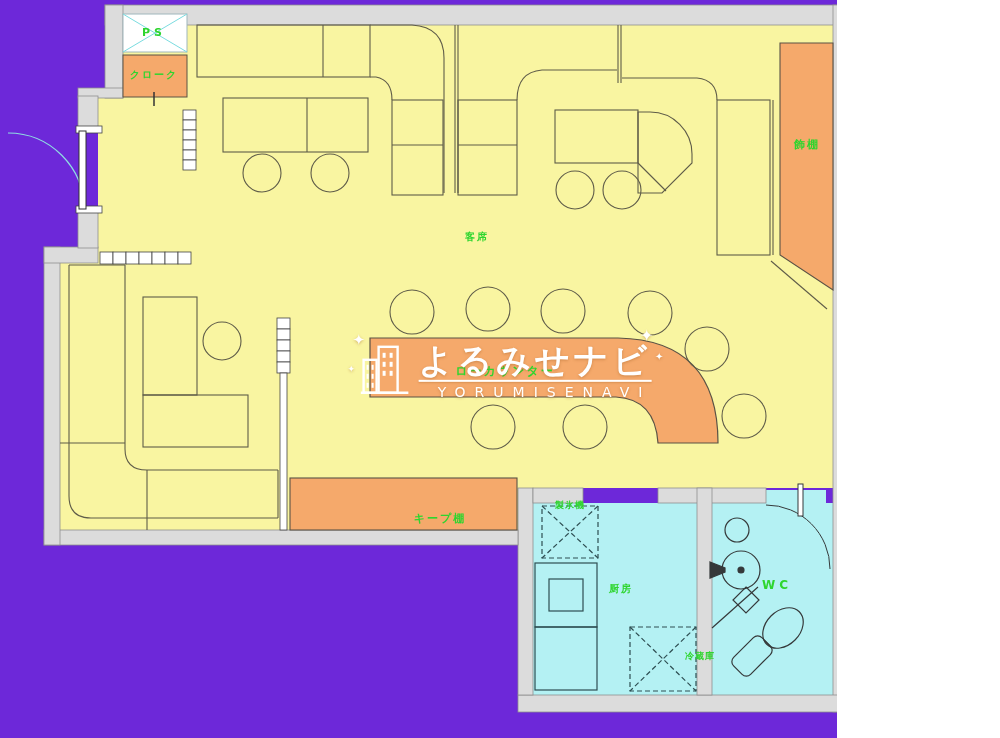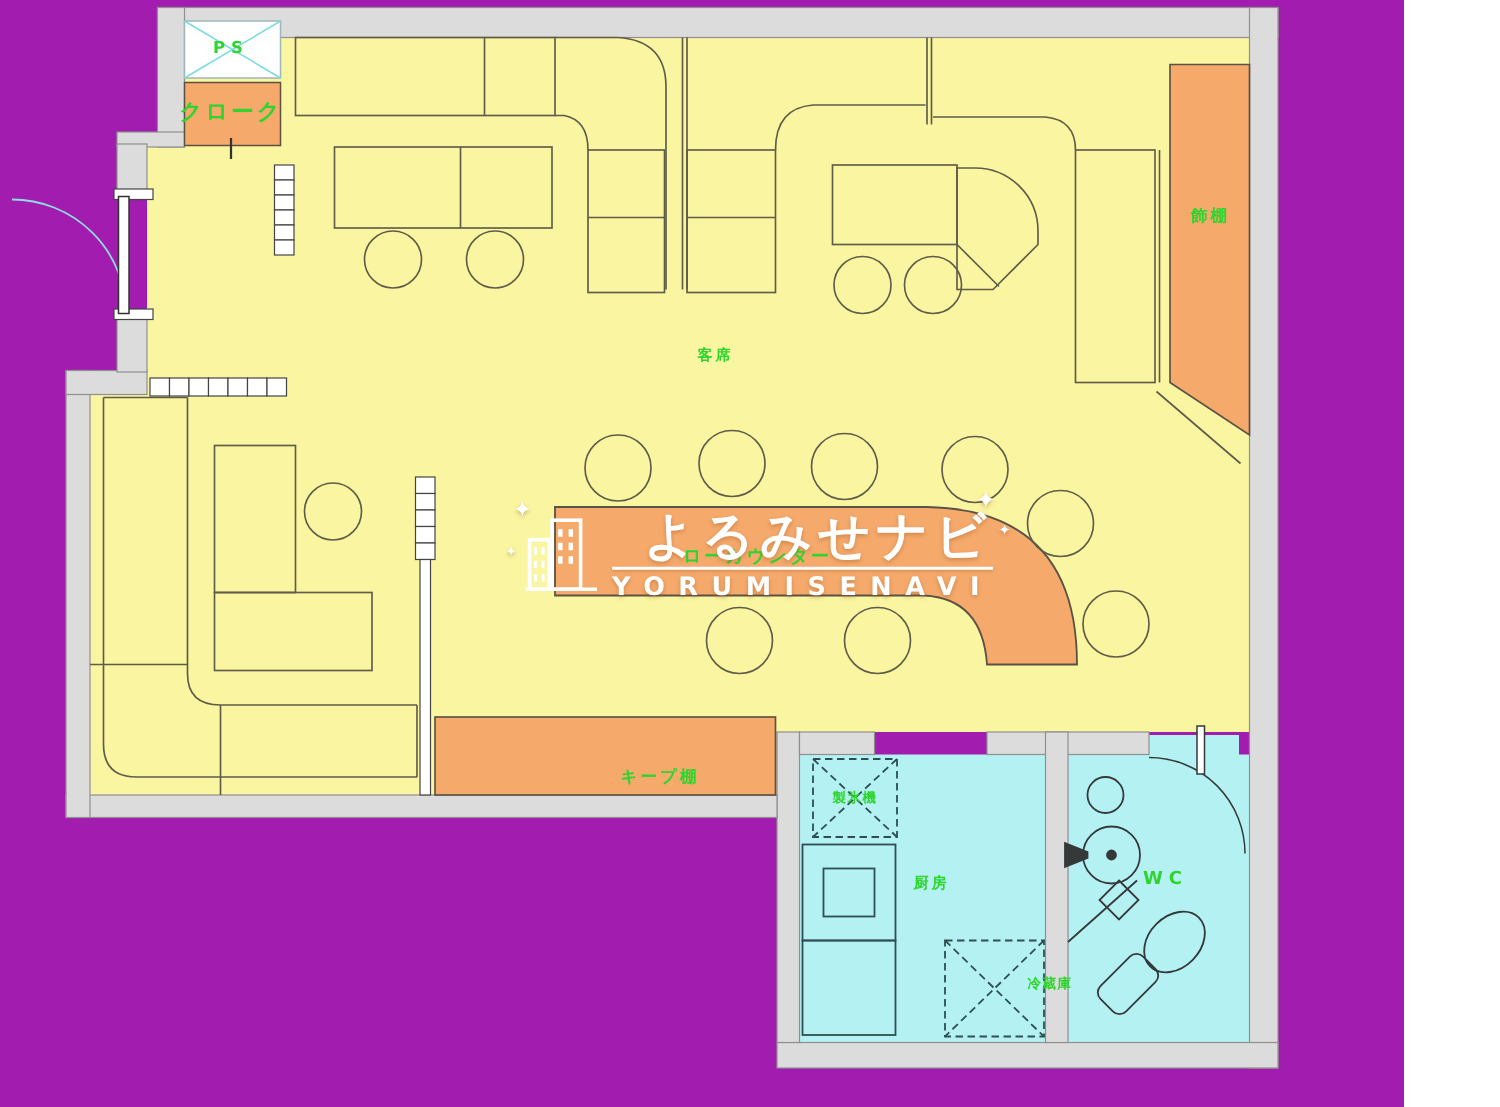--- a/index.html
+++ b/index.html
@@ -1,32 +1,32 @@
 <!DOCTYPE html>
 <html lang="ja"><head>
 <meta charset="utf-8">
 <style>
   html,body{margin:0;padding:0;background:#ffffff;}
-  .stage{position:relative;width:936px;height:738px;background:#a21caf;overflow:hidden;
+  .stage{position:relative;width:837px;height:738px;background:#6d28d9;overflow:hidden;
          font-family:"DejaVu Sans",sans-serif;}
   .plan-svg{position:absolute;left:0;top:0;}
   .labels{position:absolute;inset:0;}
   .lbl{position:absolute;transform:translate(-50%,-50%);color:#2ed52e;font-weight:700;
        font-size:11px;letter-spacing:2px;white-space:nowrap;}
   .lbl.small{font-size:9px;letter-spacing:1px;}
   .lbl.wc{font-size:12px;letter-spacing:4px;}
   
   .watermark{position:absolute;left:506px;top:371px;transform:translate(-50%,-50%);
              display:flex;align-items:center;gap:10px;color:#fff;
              text-shadow:0 1px 3px rgba(160,95,35,.45);}
   .wm-icon{position:relative;width:48px;height:56px;flex:0 0 auto;}
   .wm-text{display:flex;flex-direction:column;align-items:flex-end;}
   .wm-kana{font-size:34px;font-weight:700;letter-spacing:4px;line-height:1.1;white-space:nowrap;}
   .wm-rule{width:100%;border-top:2px solid #fff;margin:1px 0 2px 0;box-shadow:0 1px 2px rgba(160,95,35,.4);}
-  .wm-roman{font-size:17px;font-weight:700;letter-spacing:9px;white-space:nowrap;}
+  .wm-roman{font-size:14px;font-weight:400;letter-spacing:9px;white-space:nowrap;}
   .sparkle{position:absolute;color:#fff;line-height:1;}
   .sp1{left:-8px;top:-10px;font-size:15px;}
   .sp2{left:-13px;top:22px;font-size:9px;}
   .sp3{right:-6px;top:-14px;font-size:16px;}
   .sp4{right:-16px;top:10px;font-size:10px;}
 </style>
 </head>
 <body>
 
 <div class="stage">
@@ -184,26 +184,26 @@
       <line x1="712" y1="628" x2="758" y2="587"></line>
       <path d="M746,587 L759,600 L746,613 L733,600 Z"></path>
       <ellipse cx="783" cy="628" rx="23" ry="17" transform="rotate(-45 783 628)"></ellipse>
       <rect x="732" y="644" width="40" height="24" rx="6" transform="rotate(-45 752 656)"></rect>
       <line x1="764" y1="640" x2="772" y2="648"></line>
     </g>
   </svg>
 
   <div class="labels">
     <div class="lbl" style="left:154px;top:32px;letter-spacing:4px;">PS</div>
-    <div class="lbl" style="left:154px;top:75px;font-size:15px;">クローク</div>
+    <div class="lbl" style="left:154px;top:75px;font-size:10px;">クローク</div>
     <div class="lbl" style="left:807px;top:144px;">飾棚</div>
     <div class="lbl" style="left:456px;top:237px;font-size:10px;margin-left:21px;">客席</div>
     <div class="lbl" style="left:505px;top:371px;font-size:12px;">ローカウンター</div>
     <div class="lbl" style="left:404px;top:518px;margin-left:36px;">キープ棚</div>
-    <div class="lbl small" style="left:570px;top:532px;">製氷機</div>
+    <div class="lbl small" style="left:570px;top:505px;">製氷機</div>
     <div class="lbl" style="left:621px;top:589px;font-size:10px;">厨房</div>
     <div class="lbl small" style="left:700px;top:656px;font-family:Liberation Mono, monospace;">冷蔵庫</div>
     <div class="lbl wc" style="left:777px;top:585px;">WC</div>
   </div>
 
   <div class="watermark">
     <div class="wm-icon">
       <span class="sparkle sp1">✦</span>
       <span class="sparkle sp2">✦</span>
       <svg width="48" height="56" viewBox="0 0 48 56">

